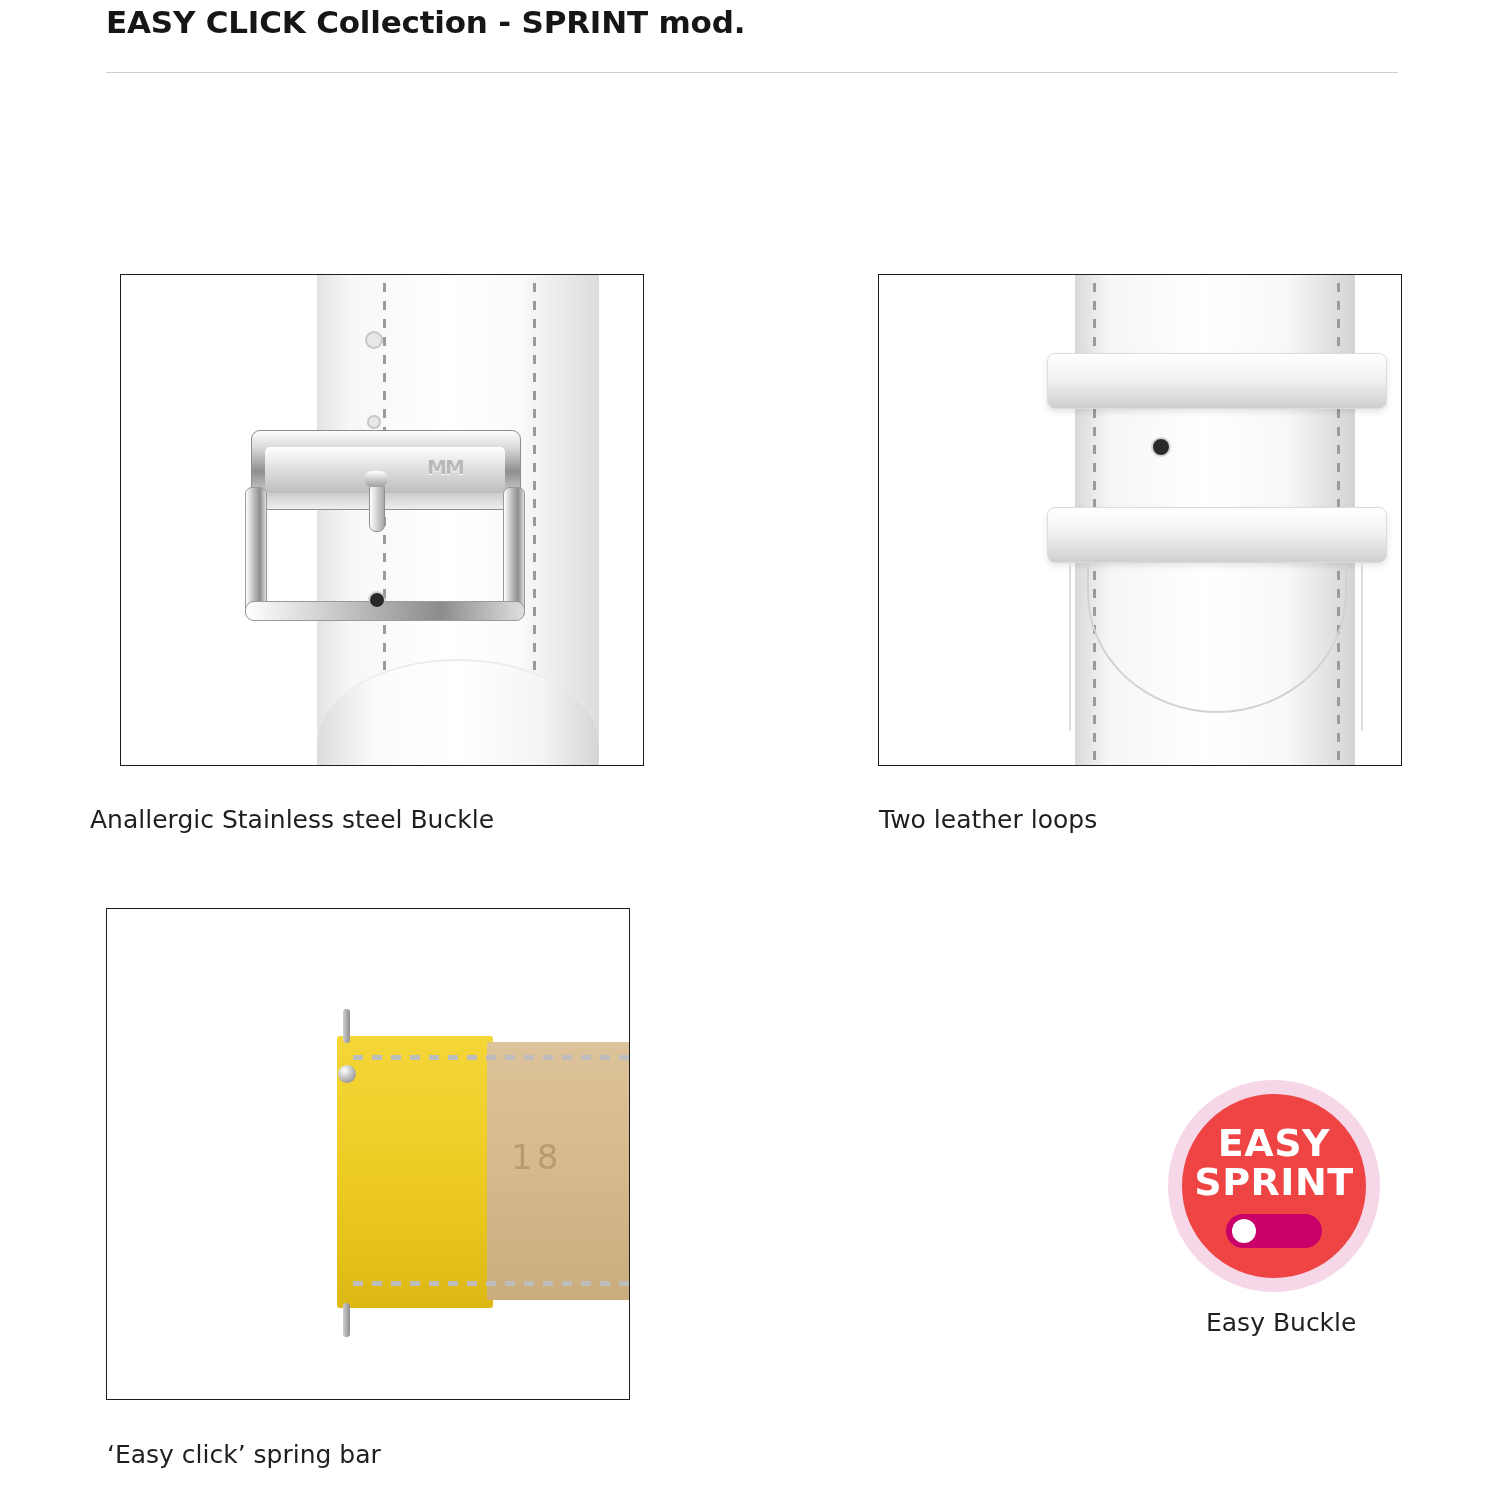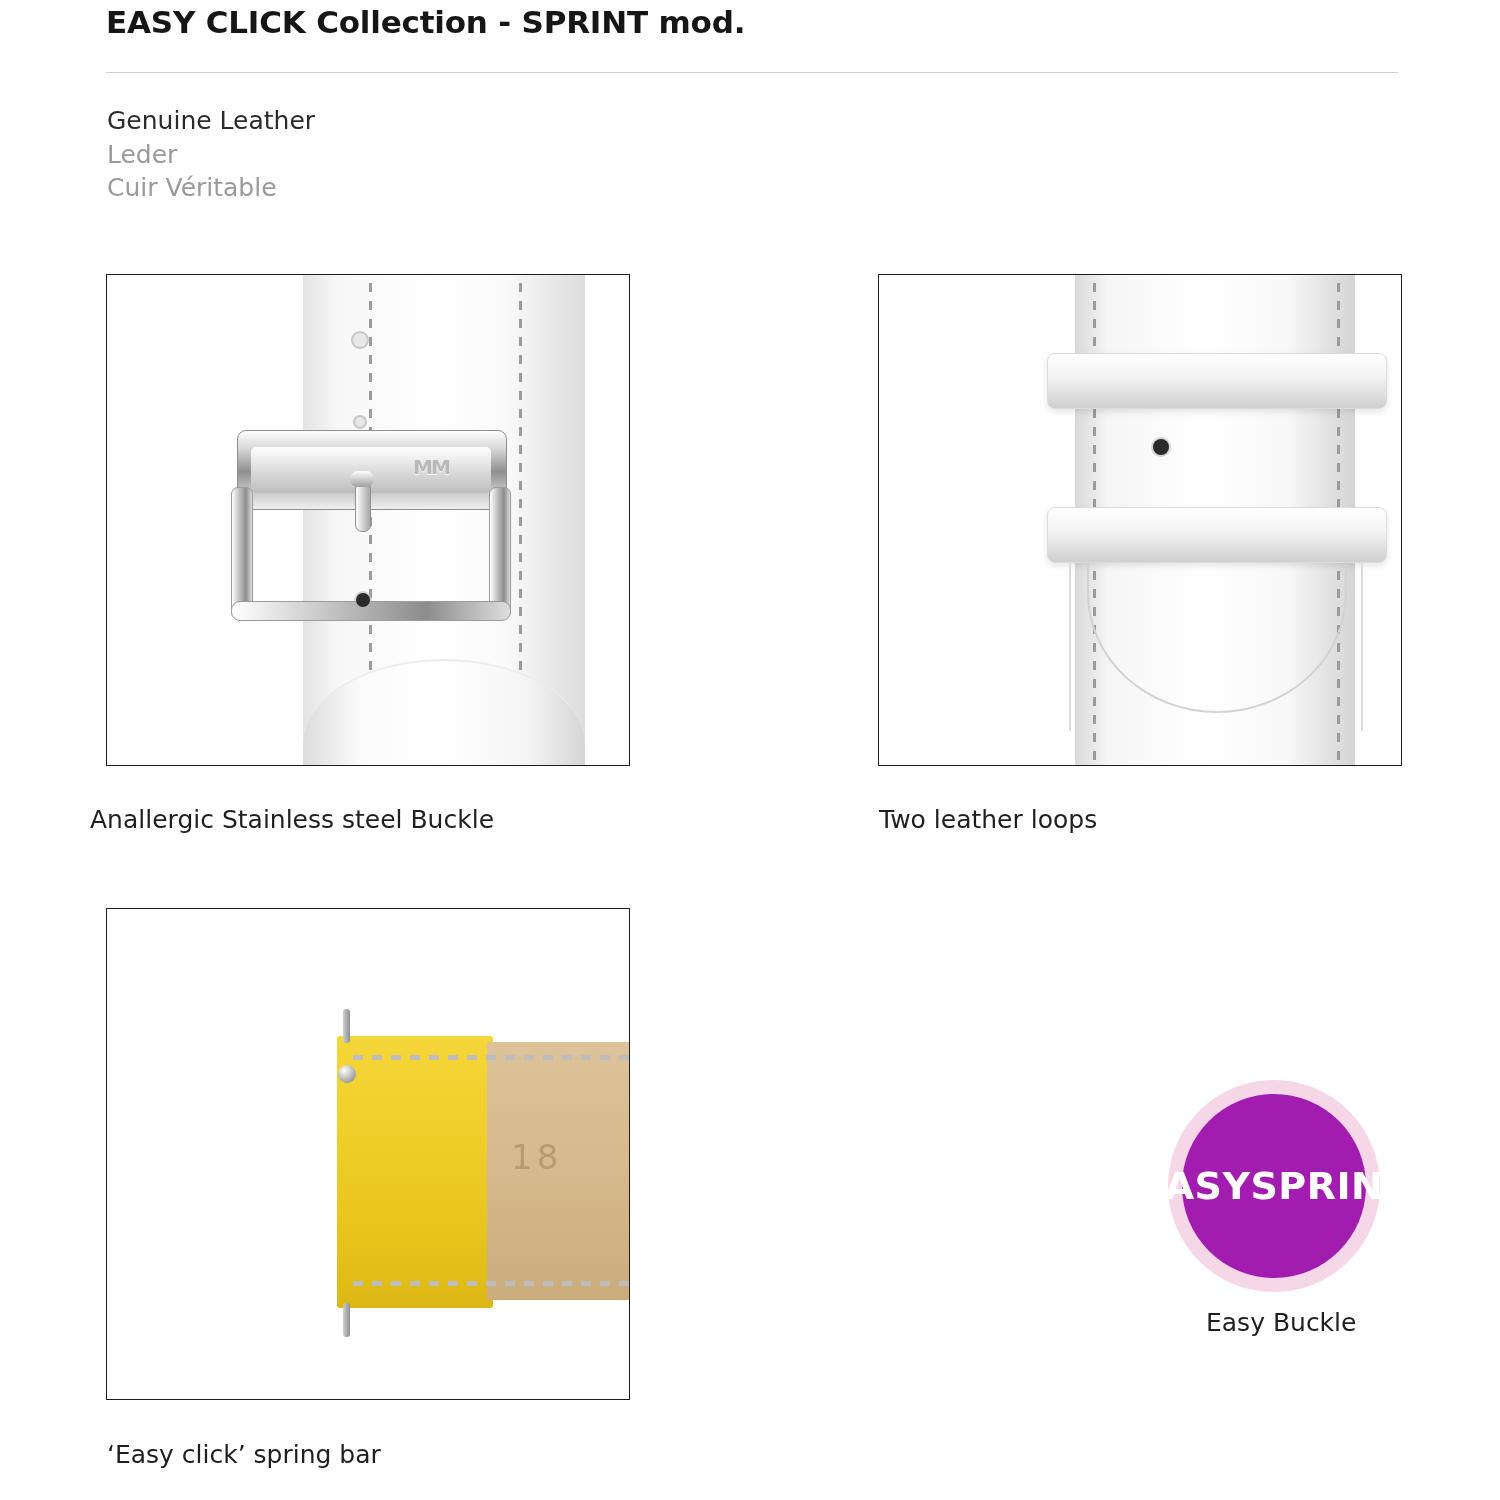--- a/index.html
+++ b/index.html
@@ -55,21 +55,21 @@
     color: #9a9a9a;
   }
 
   
   .frame {
     position: absolute;
     border: 1.5px solid #1d1d1d;
     background: #ffffff;
     overflow: hidden;
   }
-  .frame-1 { left: 106px; top: 274px; width: 522px; height: 490px; }
+  .frame-1 { left: 120px; top: 274px; width: 522px; height: 490px; }
   .frame-2 { left: 878px; top: 274px; width: 522px; height: 490px; }
   .frame-3 { left: 106px; top: 908px; width: 522px; height: 490px; }
 
   .caption {
     position: absolute;
     font-size: 25px;
     color: #1f1f1f;
     white-space: nowrap;
   }
   .cap-1 { left: 90px; top: 805px; }
@@ -290,23 +290,23 @@
     left: 0; top: 0;
     width: 212px; height: 212px;
     border-radius: 50%;
     background: #f6d7e8;
   }
   .badge-core {
     position: absolute;
     left: 14px; top: 14px;
     width: 184px; height: 184px;
     border-radius: 50%;
-    background: #a21caf;
+    background: #ef4444;
     display: flex;
-    flex-direction: row;
+    flex-direction: column;
     align-items: center;
     justify-content: center;
   }
   .badge-line {
     color: #ffffff;
     font-size: 38px;
     font-weight: bold;
     line-height: 1.02;
     letter-spacing: 0.5px;
   }
@@ -327,25 +327,20 @@
   }
 </style>
 </head>
 <body>
 
 <div class="page">
 
   <div class="title">EASY CLICK Collection - SPRINT mod.</div>
   <div class="title-rule"></div>
 
-  <div class="subtitle-block">
-    <div class="sub-main">Genuine Leather</div>
-    <div class="sub-alt">Leder</div>
-    <div class="sub-alt">Cuir Véritable</div>
-  </div>
 
   <div class="frame frame-1">
     <div class="strap-vert"></div>
     <div class="stitch" style="left:262px; top:-10px; height:420px;"></div>
     <div class="stitch" style="left:412px; top:-10px; height:420px;"></div>
     <div class="hole-light" style="left:246px; top:58px; width:14px; height:14px;"></div>
     <div class="hole-light" style="left:248px; top:142px; width:10px; height:10px;"></div>
 
     <div class="buckle-body"></div>
     <div class="buckle-inner"></div>

